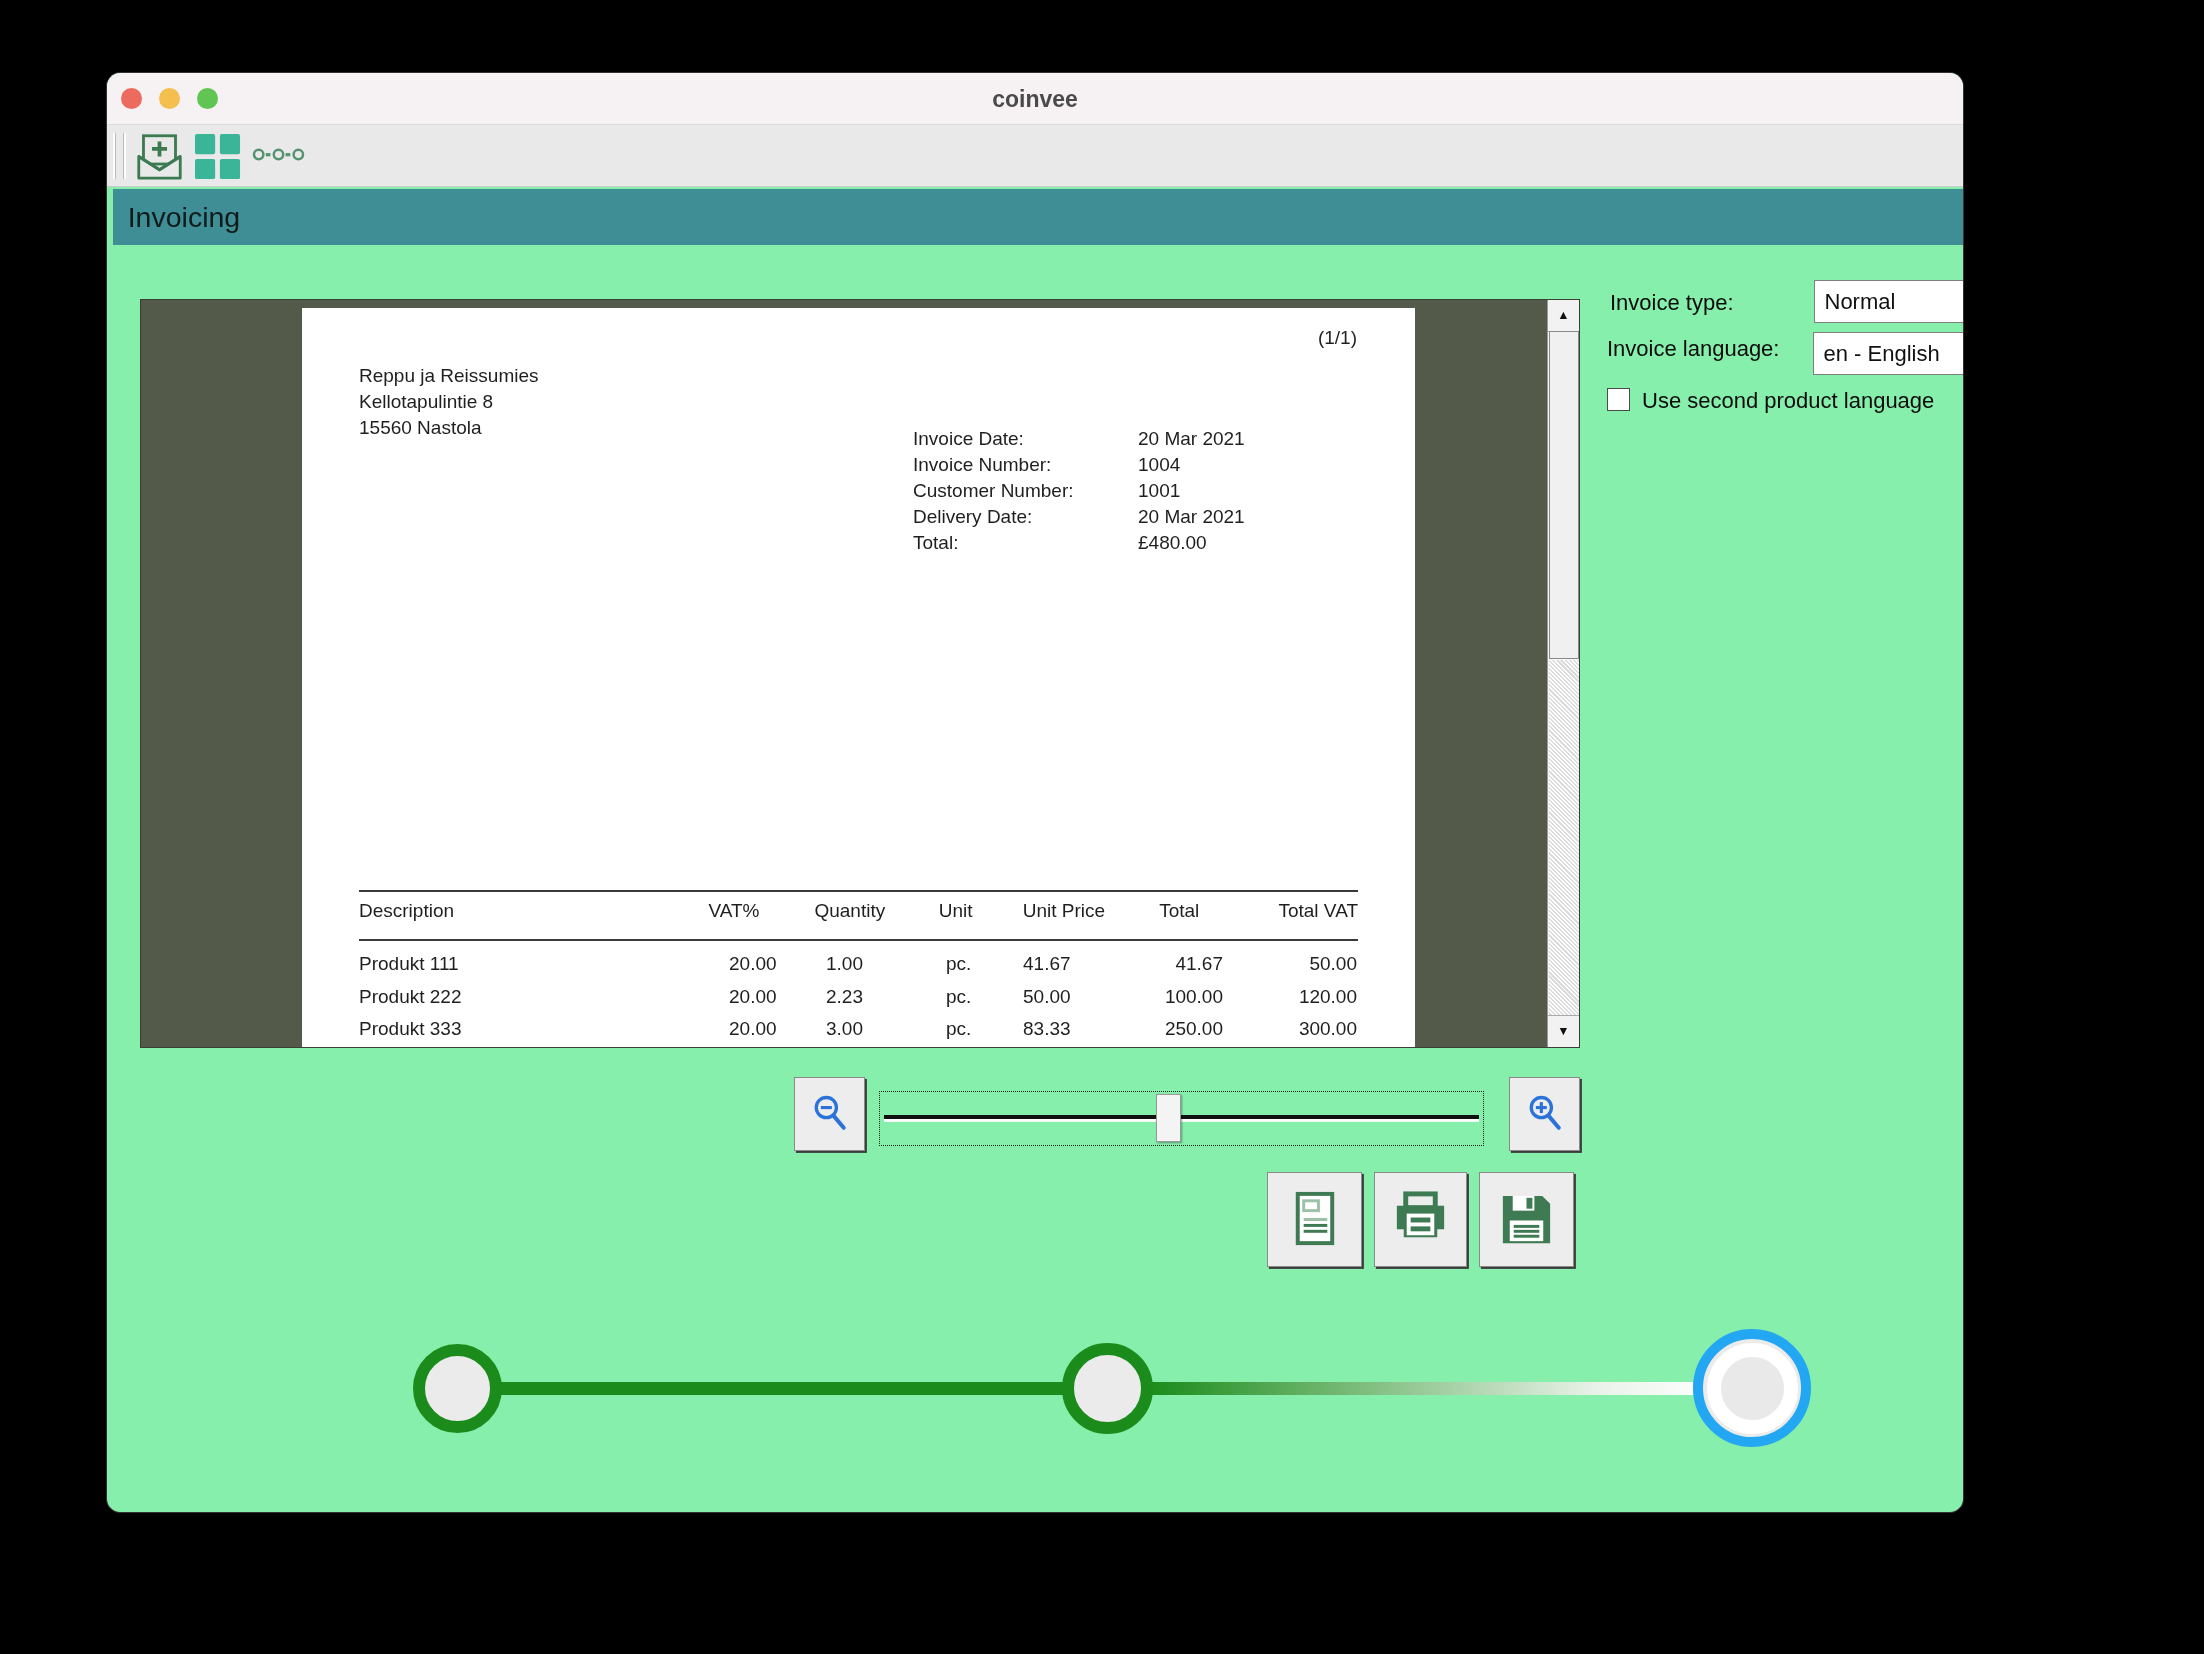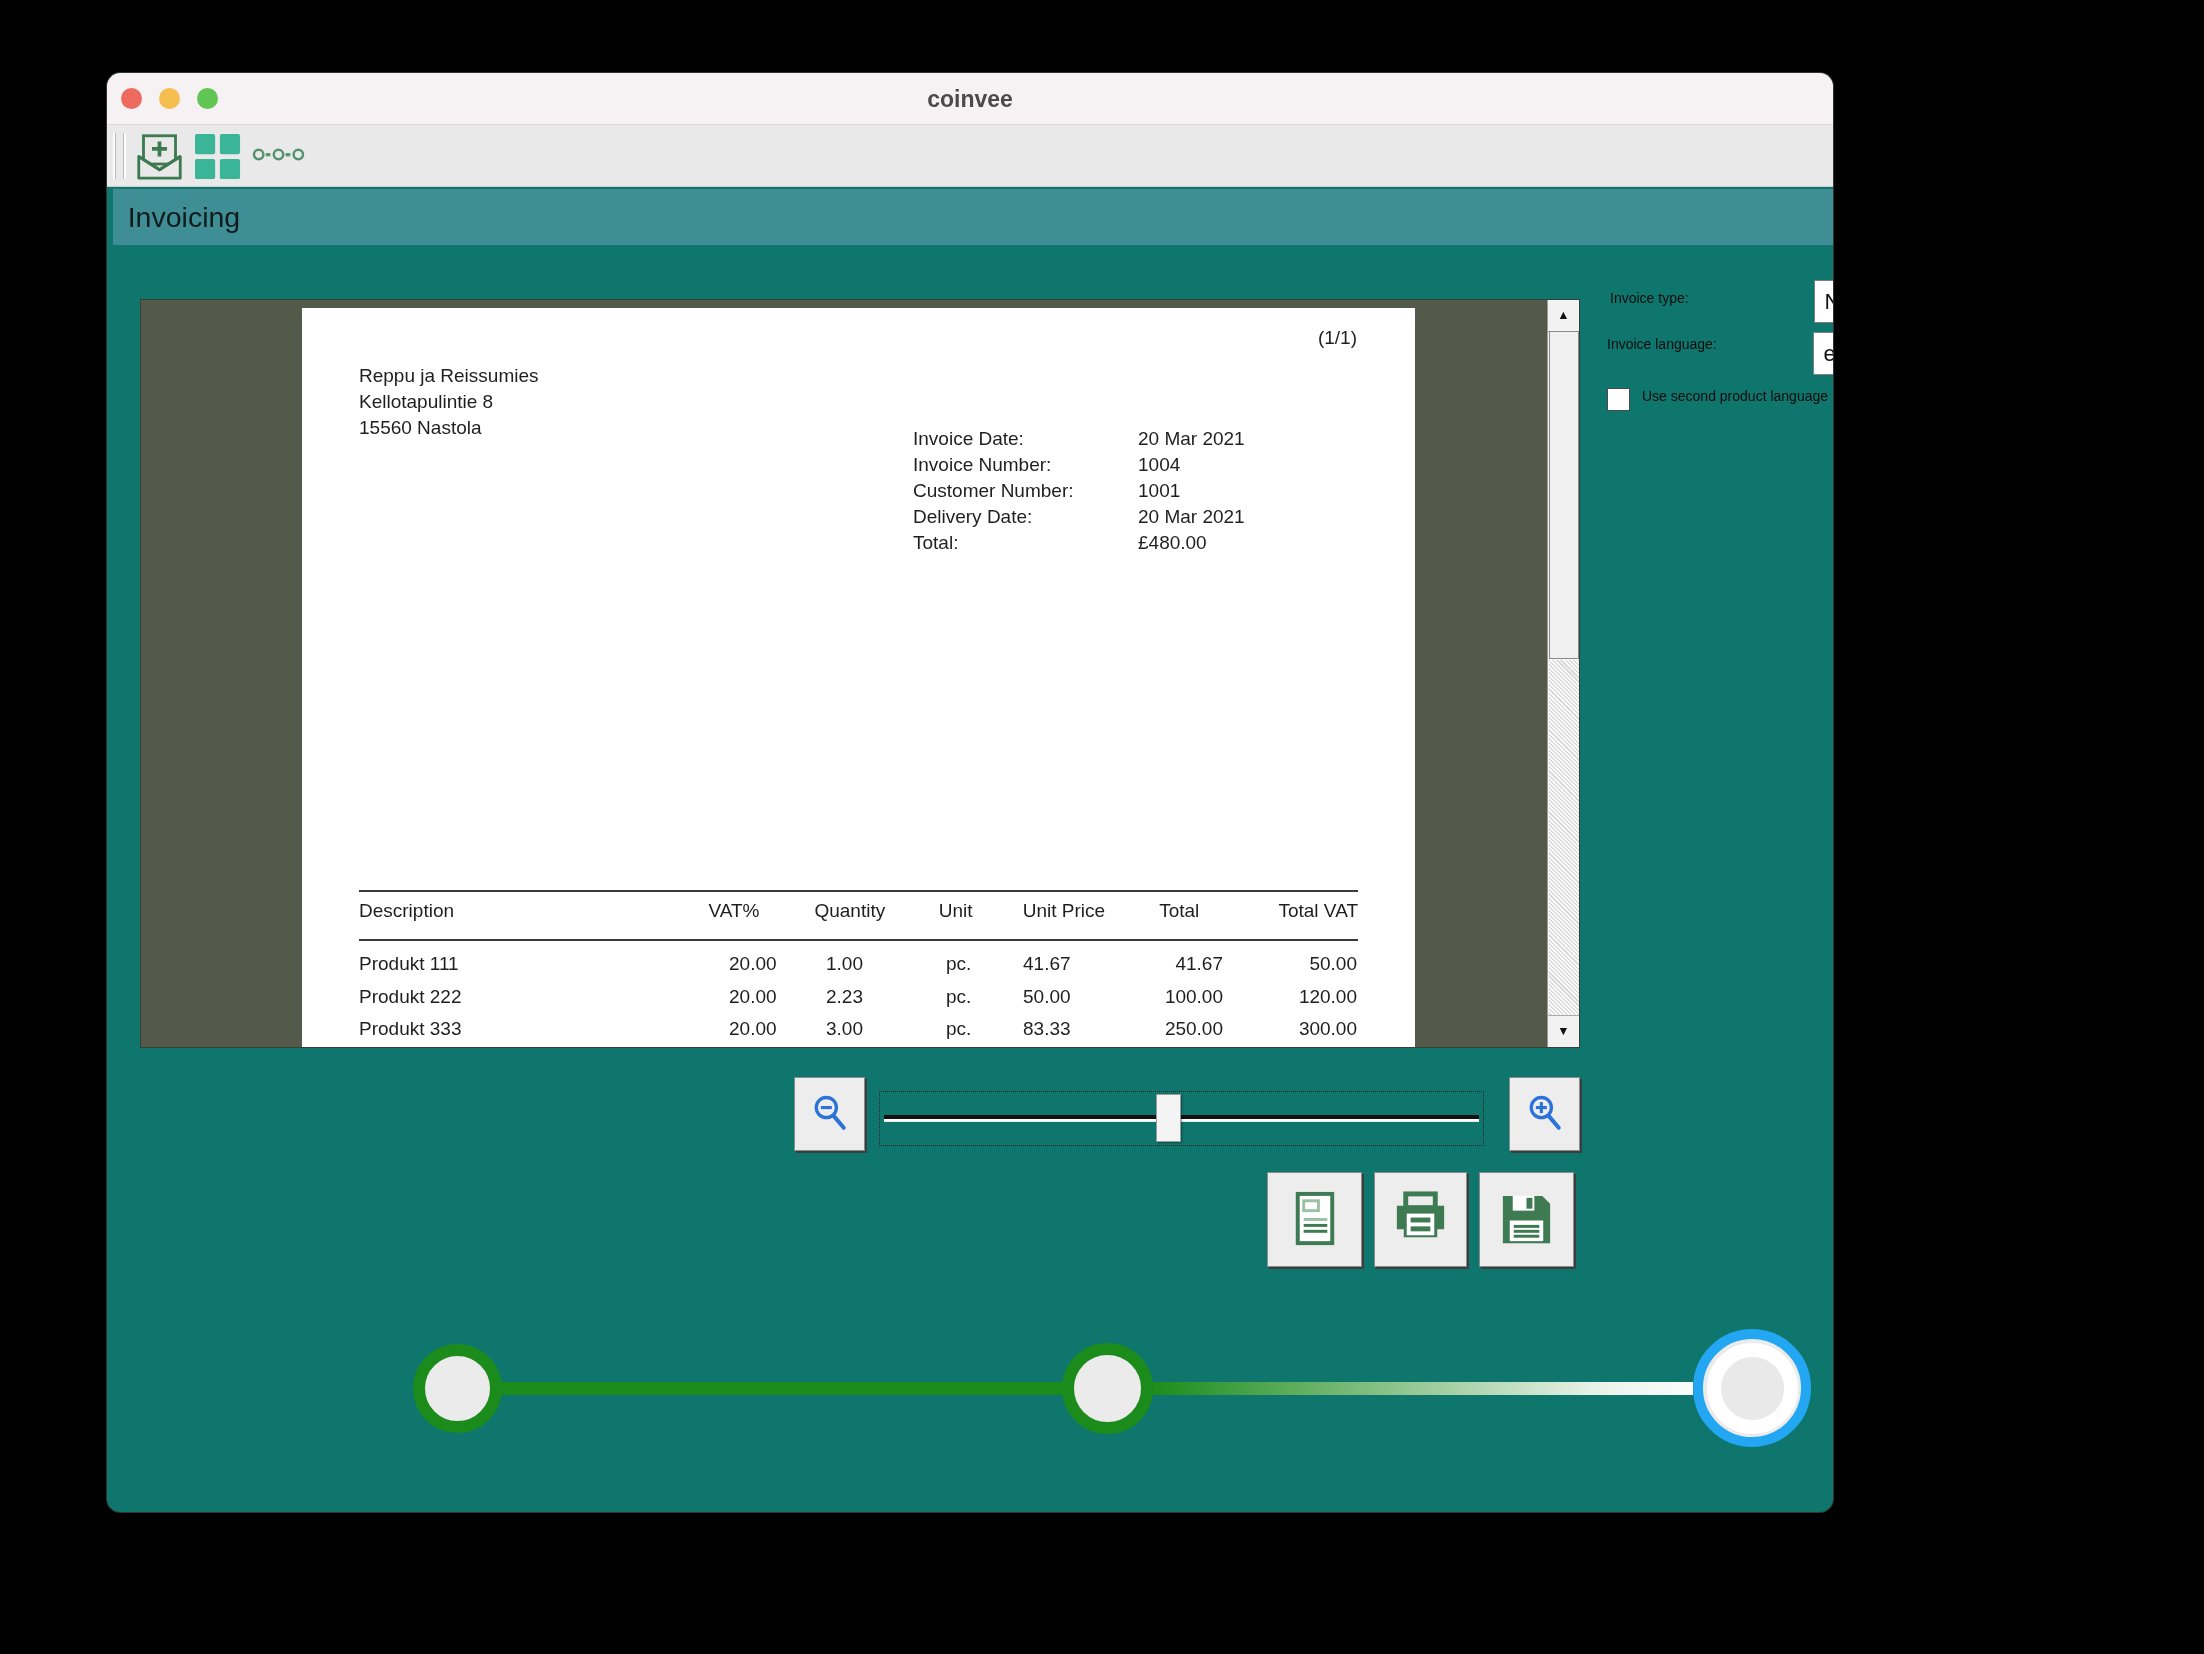--- a/index.html
+++ b/index.html
@@ -1,18 +1,18 @@
 <!DOCTYPE html>
 <html style="font-size:15px"><head>
 <meta charset="utf-8">
 <style>
   html,body{margin:0;padding:0;background:#000;width:2205px;height:1655px;
     font-family:"Liberation Sans",sans-serif;}
-  #window{position:absolute;left:107px;top:73px;width:1726px;height:1439px;
-    background:#0f766e;border-radius:13.3px;overflow:hidden;box-shadow:0 0 0 1px #333;}
+  #window{position:absolute;left:107px;top:73px;width:1856px;height:1439px;
+    background:#86efac;border-radius:13.3px;overflow:hidden;box-shadow:0 0 0 1px #333;}
   
   #titlebar{position:absolute;left:0;top:0;width:100%;height:51px;background:#f6f1f3;
     border-bottom:1px solid #ddd8da;}
   .tl{position:absolute;top:15px;width:21px;height:21px;border-radius:50%;}
   #win-title{position:absolute;left:0;top:0;width:100%;height:51px;line-height:53px;
     text-align:center;font-size:23px;font-weight:bold;color:#4a4a4a;}
   
   #toolbar{position:absolute;left:0;top:52px;width:100%;height:61px;background:#e9e9e9;
     border-bottom:1px solid #cccccc;}
   #tb-handle{position:absolute;left:5.7px;top:7.6px;width:9.5px;height:46px;
@@ -50,21 +50,21 @@
     border-left:1px solid #999;box-sizing:border-box;}
   .sb-btn{position:absolute;left:0;width:31px;height:31px;background:#f2f2f2;text-align:center;
     font-size:12.4px;line-height:31px;color:#111;}
   #sb-up{top:0;border-bottom:1px solid #aaa;}
   #sb-down{bottom:0;border-top:1px solid #aaa;}
   #sb-thumb{position:absolute;left:1px;top:31px;width:29.5px;height:328px;background:#f0f0f0;
     border:1px solid #8a8a8a;box-sizing:border-box;}
   #sb-track{position:absolute;left:1px;top:360px;width:30px;height:356px;
     background:repeating-linear-gradient(45deg,#ffffff 0 1.4px,#dcdcdc 1.4px 2.9px);}
   
-  .setting-label{position:absolute;font-size:14px;color:#0b0b0b;white-space:nowrap;}
+  .setting-label{position:absolute;font-size:22px;color:#0b0b0b;white-space:nowrap;}
   .dropdown{position:absolute;background:#fff;border:1px solid #7f7f7f;box-sizing:border-box;
     font-size:22px;color:#111;}
   .dd-text{position:absolute;left:9.5px;top:0;line-height:41px;}
   .dd-arrow{position:absolute;right:10.5px;top:17px;width:0;height:0;
     border-left:7.6px solid transparent;border-right:7.6px solid transparent;border-top:9.5px solid #111;}
   #chk{position:absolute;left:1500px;top:315px;width:23px;height:23px;background:#fff;
     border:1.9px solid #4a4a4a;box-sizing:border-box;}
   
   .push-btn{position:absolute;background:#ededed;border:1px solid #8a8a8a;
     box-shadow:1.9px 1.9px 0 #3c3c3c;box-sizing:border-box;display:flex;align-items:center;justify-content:center;}

